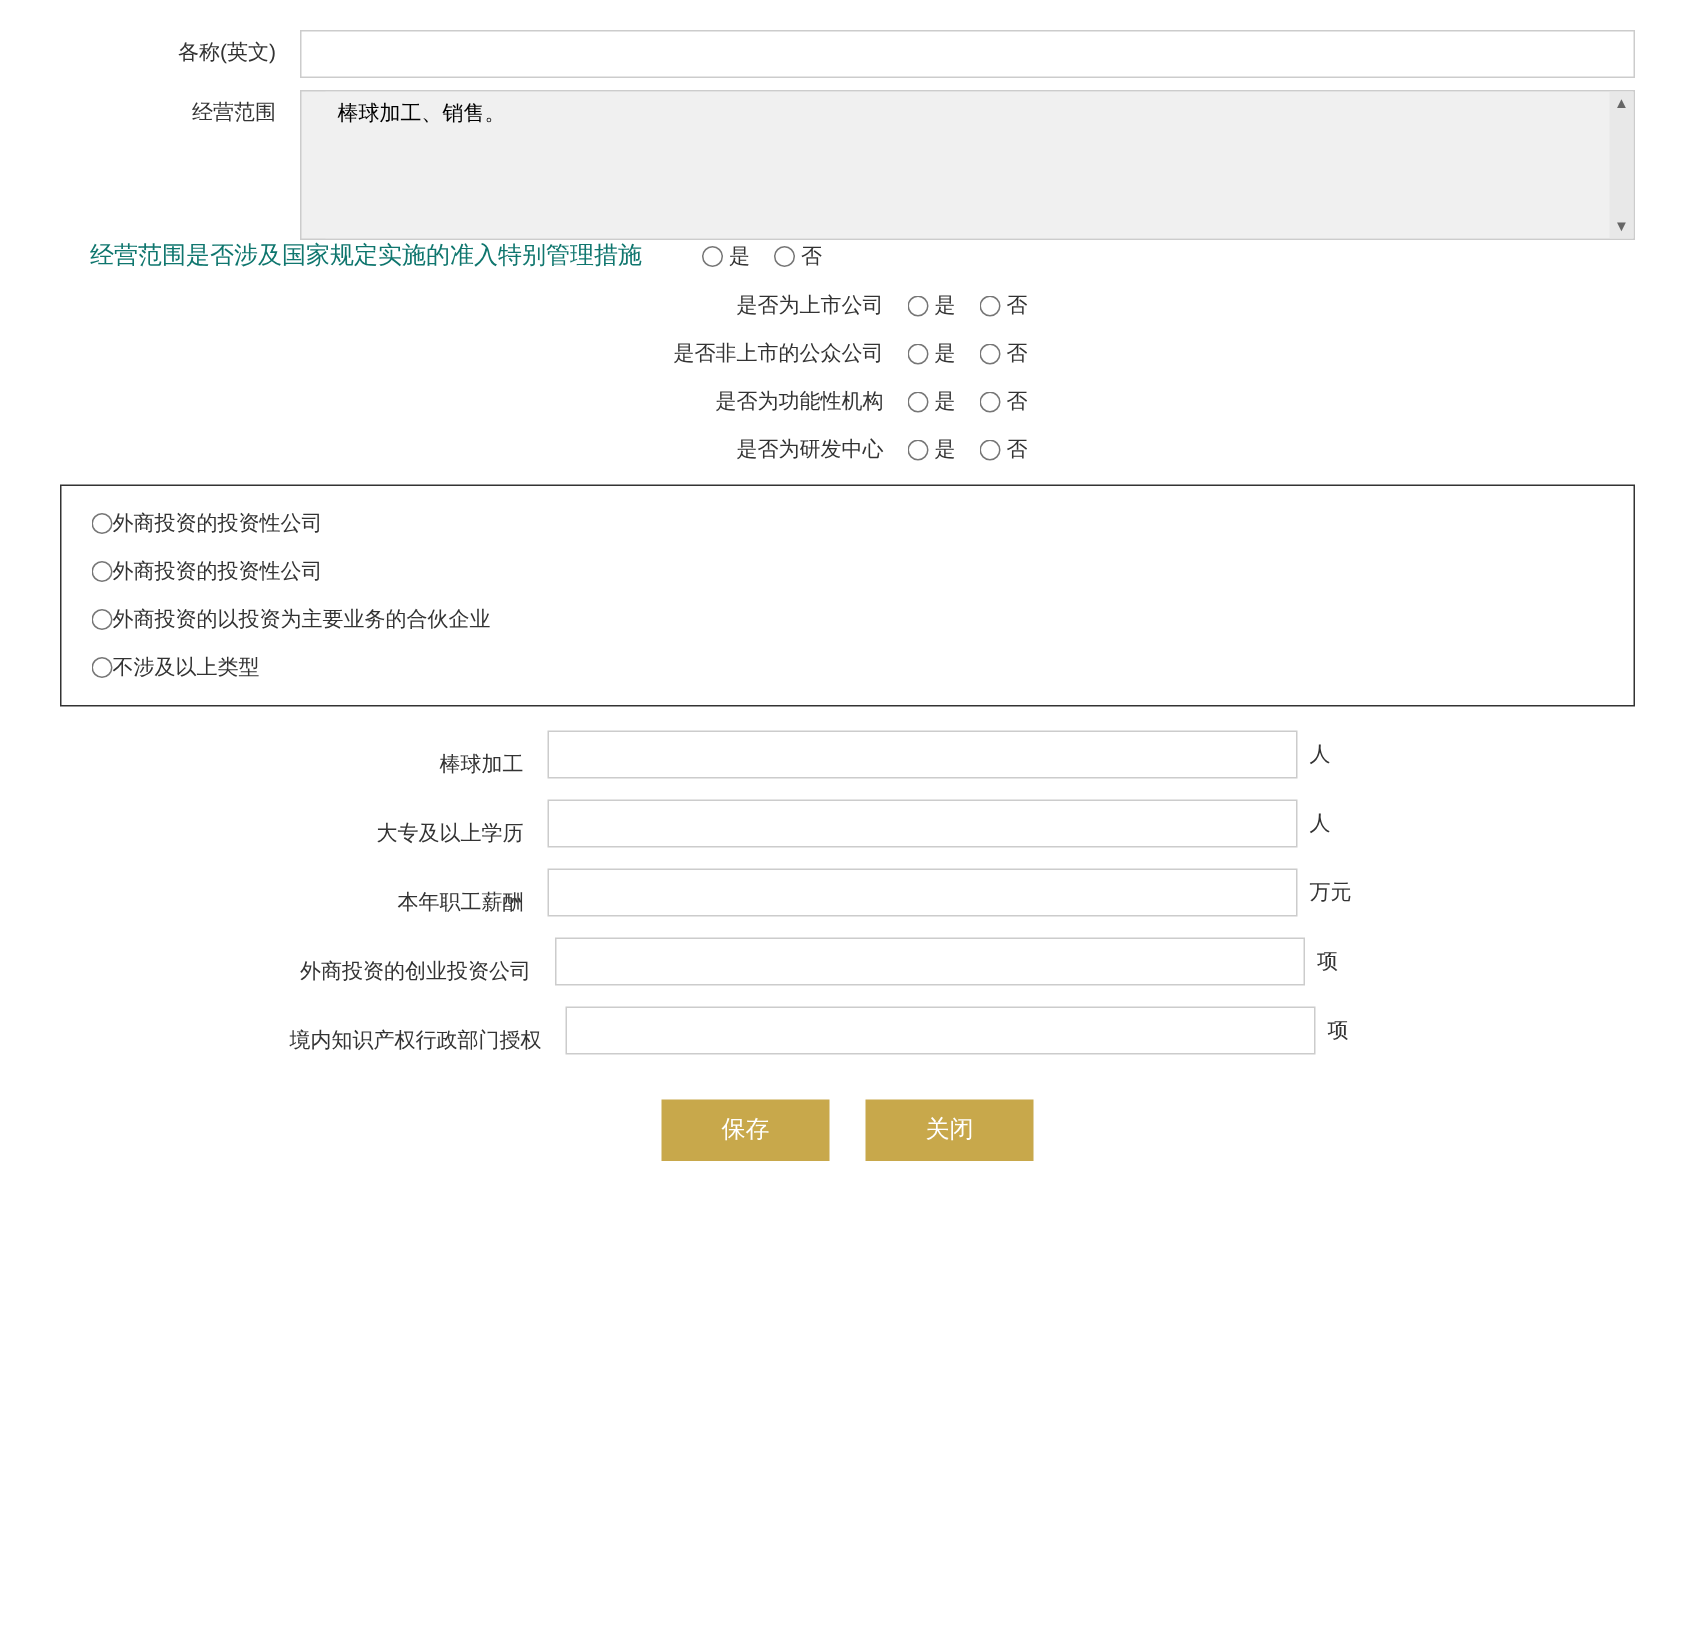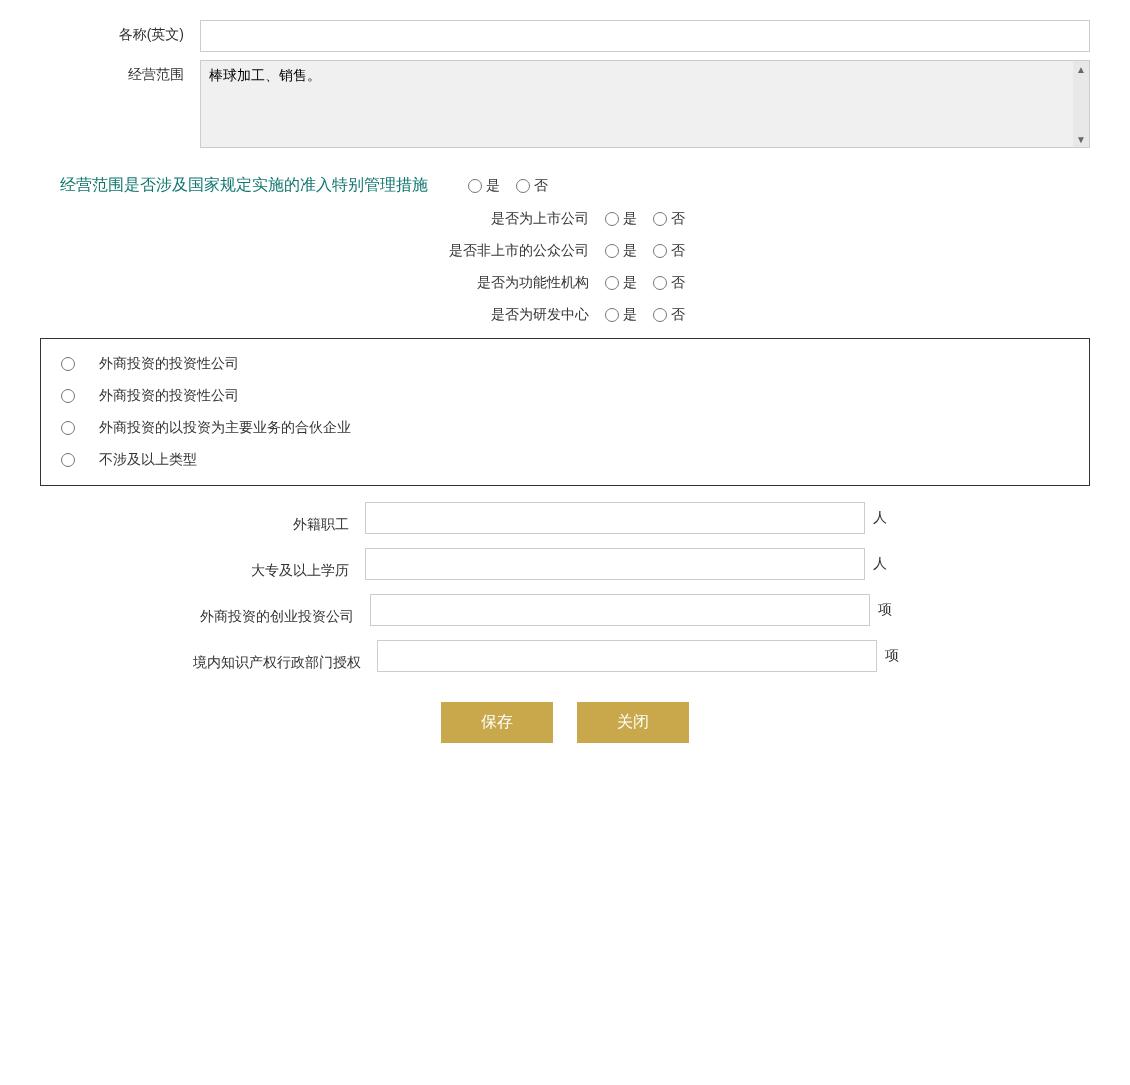--- a/index.html
+++ b/index.html
@@ -18,21 +18,21 @@
       padding: 20px 40px;
     }
 
     .form-container {
       width: 100%;
     }
 
     .form-row {
       display: flex;
       align-items: flex-start;
-      margin-bottom: 27px;
+      margin-bottom: 0;
     }
 
     .form-label {
       min-width: 160px;
       text-align: right;
       padding-right: 16px;
       padding-top: 6px;
       color: #333;
       font-size: 14px;
     }
@@ -46,25 +46,26 @@
       height: 32px;
       border: 1px solid #ccc;
       padding: 4px 8px;
       font-size: 14px;
       outline: none;
       background: #fff;
     }
 
     .form-textarea-wrapper {
       width: 100%;
-      height: 88px;
+      height: 100px;
       border: 1px solid #ccc;
       background: #f0f0f0;
       position: relative;
       overflow: hidden;
+      padding-left: 16px;
     }
 
     .form-textarea {
       width: 100%;
       height: 100%;
       border: none;
       background: #f0f0f0;
       padding: 6px 8px;
       font-size: 14px;
       resize: none;
@@ -161,21 +162,21 @@
     
     .checkbox-bordered-group {
       border: 1px solid #333;
       padding: 16px 20px;
       margin-bottom: 16px;
     }
 
     .checkbox-item {
       display: flex;
       align-items: center;
-      gap: 24px;
+      gap: 0;
       margin-bottom: 14px;
       cursor: pointer;
     }
 
     .checkbox-item:last-child {
       margin-bottom: 0;
     }
 
     .checkbox-item input[type="radio"] {
       width: 14px;
@@ -328,35 +329,42 @@
       <input type="radio" name="investment_type" id="it_2" style="">
       <label for="it_2">外商投资的以投资为主要业务的合伙企业</label>
     </div>
     <div class="checkbox-item">
       <input type="radio" name="investment_type" id="it_3" style="">
       <label for="it_3">不涉及以上类型</label>
     </div>
   </div>
 
   <div class="centered-row">
-    <div class="centered-label">外籍职工</div>
+    <div class="centered-label">棒球加工</div>
     <div style="display:flex;align-items:center;gap:8px;min-width:560px;">
       <input type="text" class="form-input" style="width: 500px;" value="">
       <span class="unit-label">人</span>
     </div>
   </div>
 
   <div class="centered-row">
     <div class="centered-label">大专及以上学历</div>
     <div style="display:flex;align-items:center;gap:8px;min-width:560px;">
       <input type="text" class="form-input" style="width: 500px;" value="">
       <span class="unit-label">人</span>
     </div>
   </div>
 
+  <div class="centered-row">
+    <div class="centered-label">本年职工薪酬</div>
+    <div style="display:flex;align-items:center;gap:8px;min-width:560px;">
+      <input type="text" class="form-input" style="width: 500px;" value="">
+      <span class="unit-label">万元</span>
+    </div>
+  </div>
 
   <div class="centered-row">
     <div class="centered-label">外商投资的创业投资公司</div>
     <div style="display:flex;align-items:center;gap:8px;min-width:560px;">
       <input type="text" class="form-input" style="width: 500px;" value="">
       <span class="unit-label">项</span>
     </div>
   </div>
 
   <div class="centered-row">

